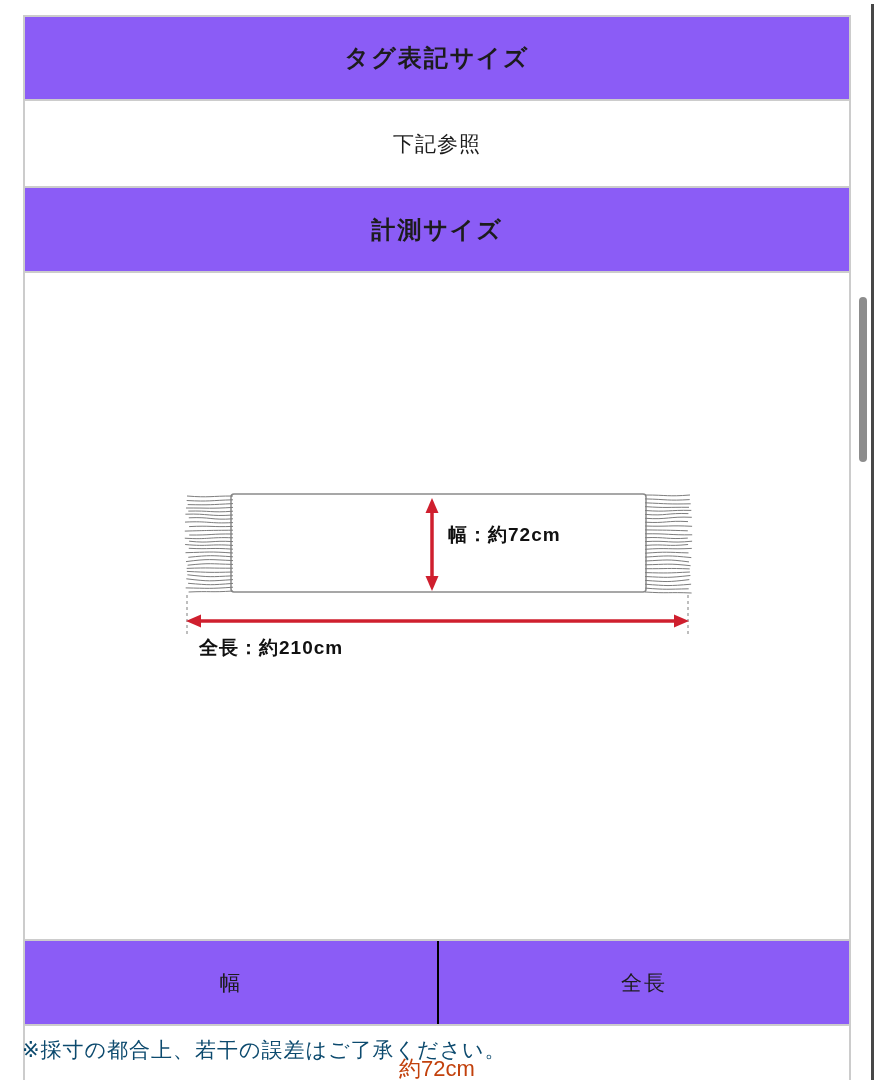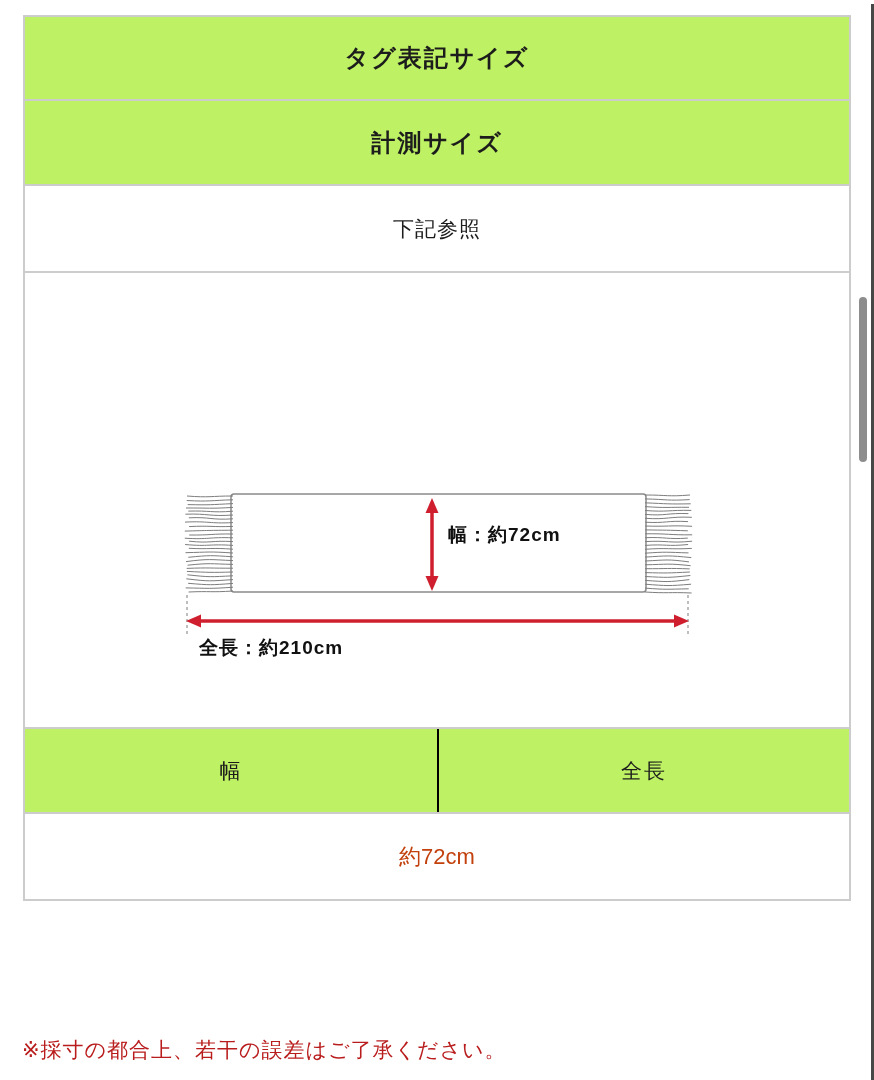--- a/index.html
+++ b/index.html
@@ -9,65 +9,65 @@
     font-family:"Liberation Sans","DejaVu Sans",sans-serif;
   }
   .size-table{
     position:absolute;left:23px;top:15px;width:828px;
     border:2px solid #cccccc;box-sizing:border-box;background:#fff;
   }
   .row{
     box-sizing:border-box;display:flex;align-items:center;justify-content:center;
   }
   .row + .row{border-top:2px solid #cccccc;}
-  .section-header{background:#bef264;font-weight:bold;font-size:24px;letter-spacing:2px;}
+  .section-header{background:#8b5cf6;font-weight:bold;font-size:24px;letter-spacing:2px;}
   .section-value{background:#ffffff;font-size:21px;letter-spacing:1px;}
   .r1{height:82px;}
   .r2{height:87px;}
   .r3{height:85px;}
-  .r-diagram{height:456px;position:relative;background:#ffffff;}
+  .r-diagram{height:668px;position:relative;background:#ffffff;}
   .r5{height:85px;}
   .r6{height:87px;}
   .cols{padding:0;align-items:stretch;}
   .cols .cell{
     flex:1 1 50%;display:flex;align-items:center;justify-content:center;
     box-sizing:border-box;
   }
   .cols .cell + .cell{border-left:2px solid #000000;}
   .th{font-size:21px;}
   .td{font-size:22px;color:#c2410c;}
   .r-diagram svg{position:absolute;left:0;top:0;}
   .note{
     position:absolute;left:22px;top:1036px;margin:0;
-    font-size:21px;color:#b91c1c;letter-spacing:1px;white-space:nowrap;
+    font-size:21px;color:#0c4a6e;letter-spacing:1px;white-space:nowrap;
   }
   .scrollbar-thumb{
     position:absolute;left:859px;top:297px;width:8px;height:165px;
     border-radius:4px;background:#8d8d8d;
   }
   .right-edge{
     position:absolute;left:871px;top:4px;width:3px;height:1076px;background:#474747;
   }
   svg text{fill:#111111;font-family:"Liberation Sans","DejaVu Sans",sans-serif;}
 </style>
 </head>
 <body>
 
 <div class="size-table">
 
   <div class="row r1 section-header">
     <span>タグ表記サイズ</span>
   </div>
 
+  <div class="row r2 section-value">
+    <span>下記参照</span>
+  </div>
+
   <div class="row r3 section-header">
     <span>計測サイズ</span>
-  </div>
-
-  <div class="row r2 section-value">
-    <span>下記参照</span>
   </div>
 
   <div class="row r-diagram">
     <svg width="824" height="556" viewBox="0 0 824 556">
 
       <rect x="206" y="221" width="415" height="98" rx="3" fill="#ffffff" stroke="#8a8a8a" stroke-width="1.5"></rect>
 
       <g id="left-fringe" stroke="#7d7d7d" fill="none" stroke-width="1">
           <path d="M208 223.0 C185.0 223.0 185.0 224.8 162.0 223.0 M208 226.8 C184.8 227.4 184.8 228.8 161.7 227.5 M208 230.6 C185.3 231.7 185.3 232.1 162.7 231.6 M208 234.4 C184.5 235.8 184.5 234.9 161.0 235.0 M208 238.2 C185.7 239.9 185.7 237.5 163.3 238.1 M208 242.0 C184.2 243.7 184.2 240.4 160.4 241.2 M208 245.8 C185.9 247.3 185.9 243.8 163.8 244.8 M208 249.6 C184.0 250.8 184.0 247.9 160.0 249.1 M208 253.4 C186.0 254.2 186.0 252.5 164.1 253.6 M208 257.2 C183.9 257.4 183.9 257.4 159.8 258.1 M208 261.0 C186.1 260.7 186.1 262.3 164.2 262.0 M208 264.8 C183.9 263.9 183.9 266.7 159.8 265.2 M208 268.6 C186.0 267.3 186.0 270.5 164.1 268.2 M208 272.4 C184.0 270.8 184.0 273.7 160.1 271.5 M208 276.2 C185.9 274.5 185.9 276.4 163.8 275.3 M208 280.0 C184.2 278.4 184.2 279.1 160.5 279.7 M208 283.8 C185.6 282.4 185.6 282.1 163.3 284.3 M208 287.6 C184.5 286.6 184.5 285.6 161.0 288.6 M208 291.4 C185.3 290.9 185.3 289.8 162.6 292.2 M208 295.2 C184.9 295.3 184.9 294.5 161.7 295.4 M208 299.0 C185.0 299.6 185.0 299.5 161.9 298.4 M208 302.8 C185.2 303.9 185.2 304.3 162.4 301.8 M208 306.6 C184.6 308.1 184.6 308.6 161.3 305.8 M208 310.4 C185.5 312.1 185.5 312.2 163.1 310.3 M208 314.2 C184.3 315.9 184.3 315.3 160.7 314.9 M208 318.0 C185.8 319.5 185.8 318.0 163.6 319.0 "></path>
         </g>

